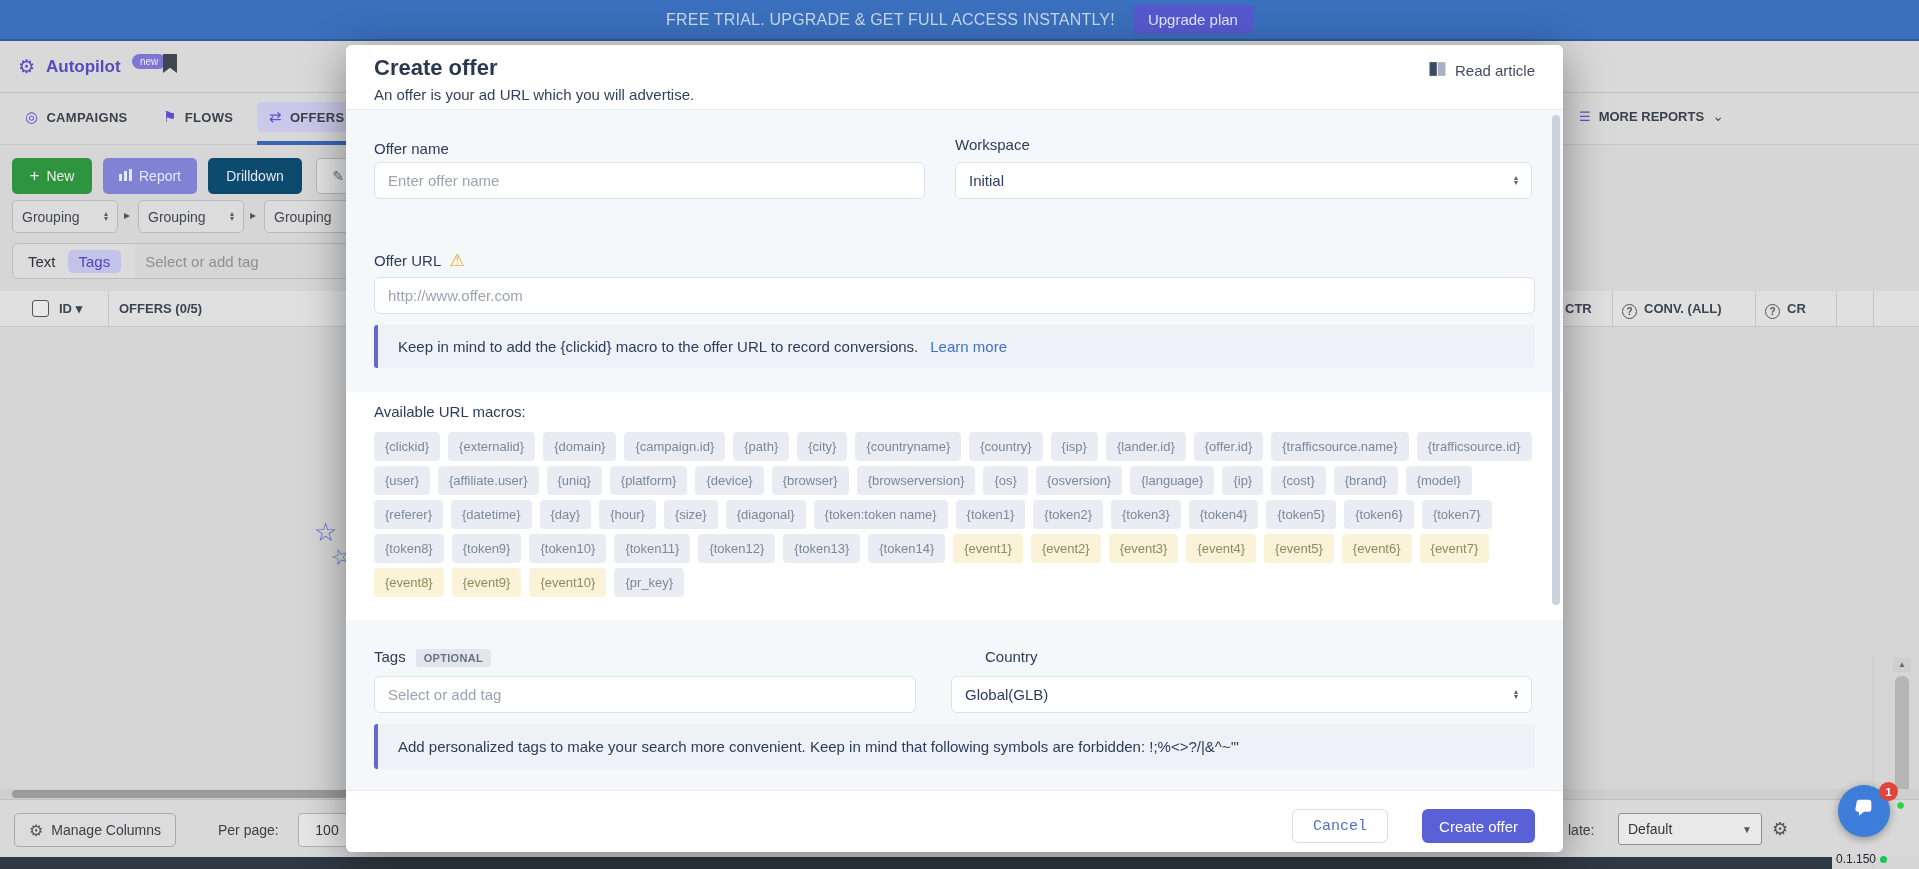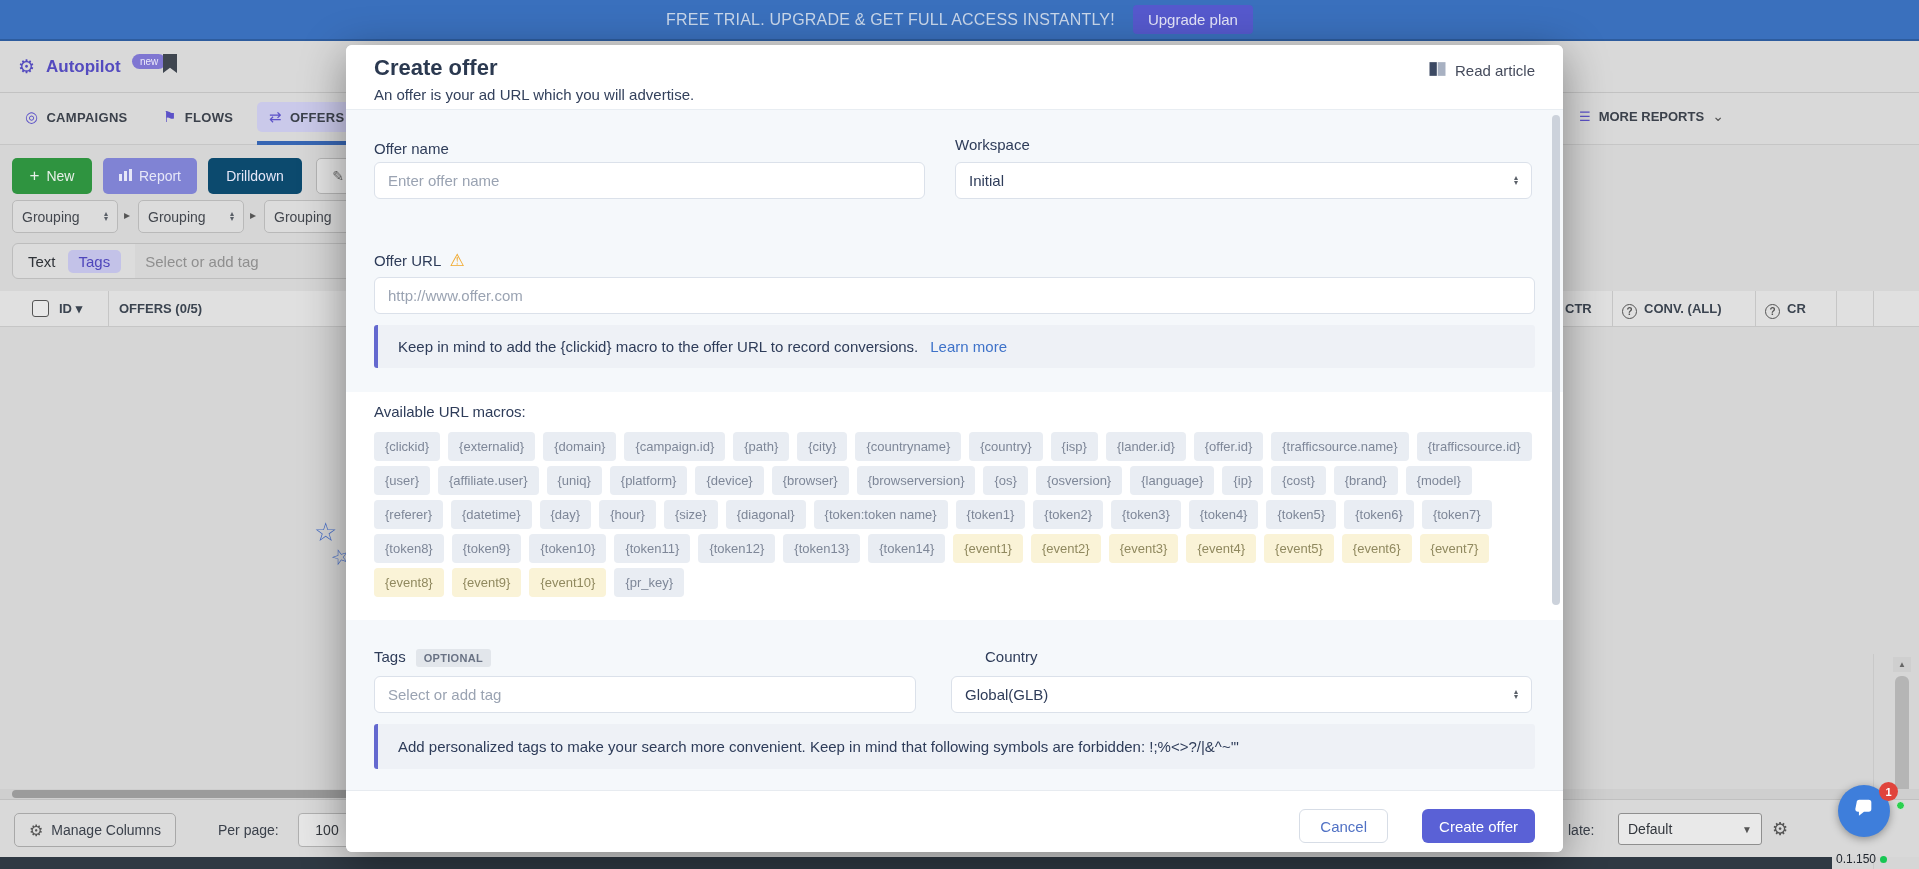--- a/index.html
+++ b/index.html
@@ -139,21 +139,21 @@
   .macros-title { position:absolute; left:28px; top:11px; font-size:15px; color:#2e3c59; }
   .chips { position:absolute; left:28px; top:40px; width:1165px; display:flex; flex-wrap:wrap; gap:5px 8px; }
   .chip { background:#e9edf3; color:#7e8798; font-size:13px; padding:7px 11px; border-radius:4px; white-space:nowrap; }
   .chip.hl { background:#faf3d7; color:#90895f; }
 
   .opt-badge { background:#e2e6eb; color:#697284; font-size:11px; font-weight:bold; padding:3px 8px;
                border-radius:3px; margin-left:10px; letter-spacing:.3px; }
 
   .m-cancel { position:absolute; right:175px; top:18px; height:34px; padding:0 20px; background:#fff;
               border:1px solid #d7dde6; border-radius:6px; color:#5071c4; font-size:15px;
-              display:flex; align-items:center; }
+              display:flex; align-items:center;font-family:Liberation Mono, monospace; }
   .m-create { position:absolute; right:28px; top:18px; height:34px; padding:0 17px; background:#5a61d6;
               border-radius:6px; color:#fff; font-size:15px; display:flex; align-items:center; }
   .m-scrollbar { position:absolute; right:3px; top:70px; width:8px; height:490px; background:#ccd2db; border-radius:4px; }
 </style>
 </head>
 <body>
 
 <div id="stage">
 
   <div class="banner">

